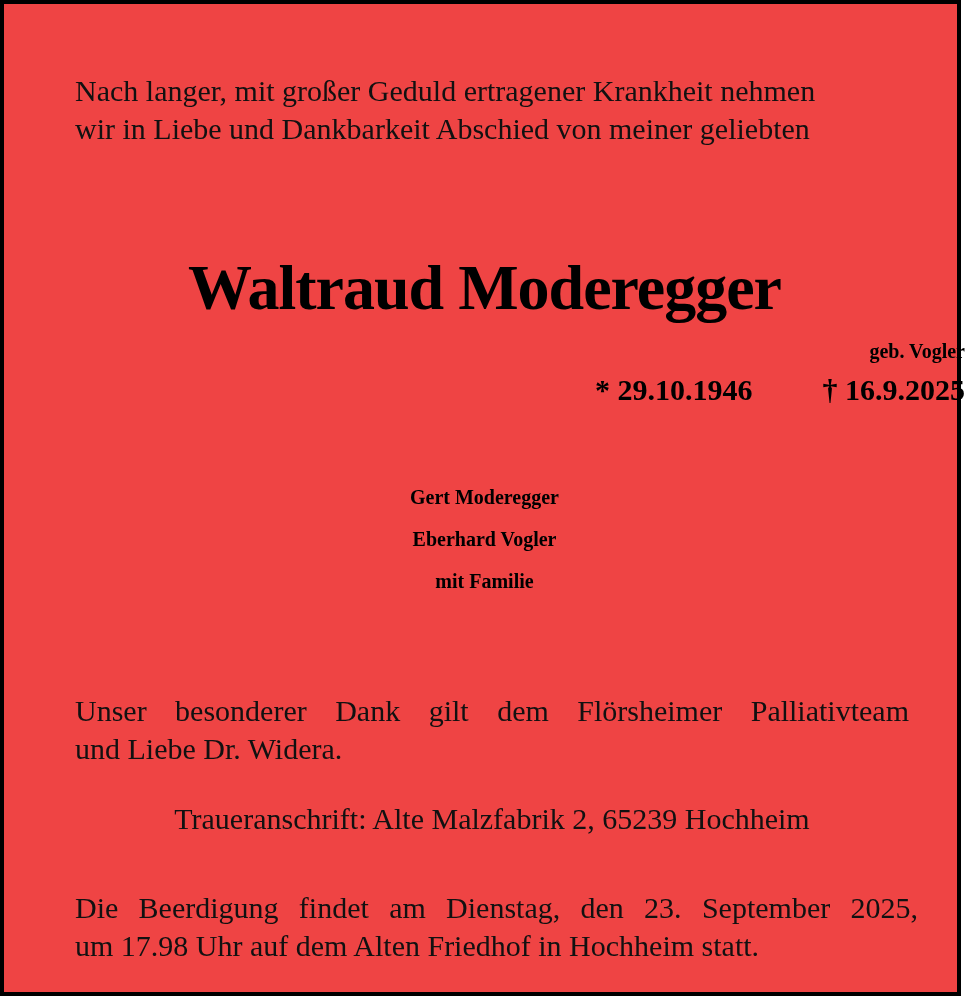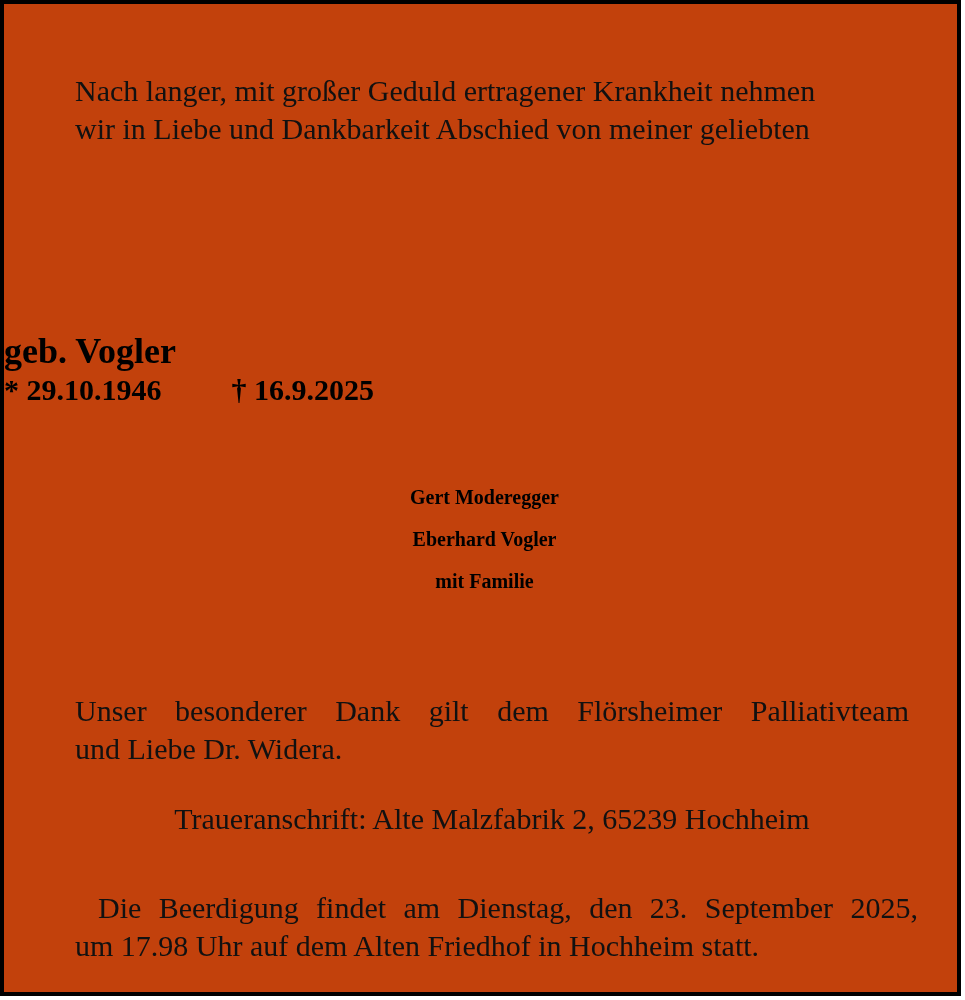--- a/index.html
+++ b/index.html
@@ -2,39 +2,39 @@
 <html><head>
   <meta charset="utf-8">
   <style>
     html, body { margin: 0; padding: 0; background: #ffffff; }
     body { width: 965px; height: 1000px; position: relative; overflow: hidden; }
     .frame {
       position: absolute; left: 0; top: 0;
       width: 961px; height: 996px;
       box-sizing: border-box;
       border: 4px solid #000000;
-      background: #c2410c;
+      background: #ef4444;
     }
     .serif { font-family: "Liberation Serif", "DejaVu Serif", serif; color: #111111; }
     .intro {
       position: absolute; left: 71px; top: 68px; width: 830px;
       font-size: 30px; line-height: 38px;
     }
     .intro div { white-space: nowrap; }
     .name {
       position: absolute; left: 0; top: 246px; width: 961px; text-align: center;
       font-size: 64px; font-weight: bold; line-height: 76px; letter-spacing: -1px;
       color: #000;
     }
     .born {
-      position: absolute; left: 0; top: 330px; width: 961px; text-align: left;
-      font-size: 36px; font-weight: bold; line-height: 34px; color: #000;
+      position: absolute; left: 0; top: 330px; width: 961px; text-align: right;
+      font-size: 20px; font-weight: bold; line-height: 34px; color: #000;
     }
     .dates {
-      position: absolute; left: 0; top: 368px; width: 961px; text-align: left;
+      position: absolute; left: 0; top: 368px; width: 961px; text-align: right;
       font-size: 30px; font-weight: bold; line-height: 36px; color: #000;
       word-spacing: 0;
     }
     .dates .gap { display: inline-block; width: 70px; }
     .family {
       position: absolute; left: 0; top: 472px; width: 961px; text-align: center;
       font-size: 20px; font-weight: bold; line-height: 42px; color: #000;
     }
     .family div { white-space: nowrap; }
     .thanks {
@@ -43,32 +43,33 @@
     }
     .thanks .justified { text-align: justify; text-align-last: justify; }
     .address {
       position: absolute; left: 71px; top: 796px; width: 834px;
       font-size: 30px; line-height: 38px; white-space: nowrap; text-align: center;
     }
     .funeral {
       position: absolute; left: 71px; top: 885px; width: 843px;
       font-size: 30px; line-height: 38px;
     }
-    .funeral .justified { text-align: justify; text-align-last: justify; margin-left: 23px; }
+    .funeral .justified { text-align: justify; text-align-last: justify; }
     .funeral div { white-space: nowrap; }
   </style>
 </head>
 <body>
 
 <div class="frame">
   <div class="intro serif">
     <div>Nach langer, mit großer Geduld ertragener Krankheit nehmen</div>
     <div>wir in Liebe und Dankbarkeit Abschied von meiner geliebten</div>
   </div>
 
+  <div class="name serif">Waltraud Moderegger</div>
   <div class="born serif">geb. Vogler</div>
   <div class="dates serif">
     <span>* 29.10.1946</span><span class="gap"></span><span>† 16.9.2025</span>
   </div>
 
   <div class="family serif">
     <div>Gert Moderegger</div>
     <div>Eberhard Vogler</div>
     <div>mit Familie</div>
   </div>

